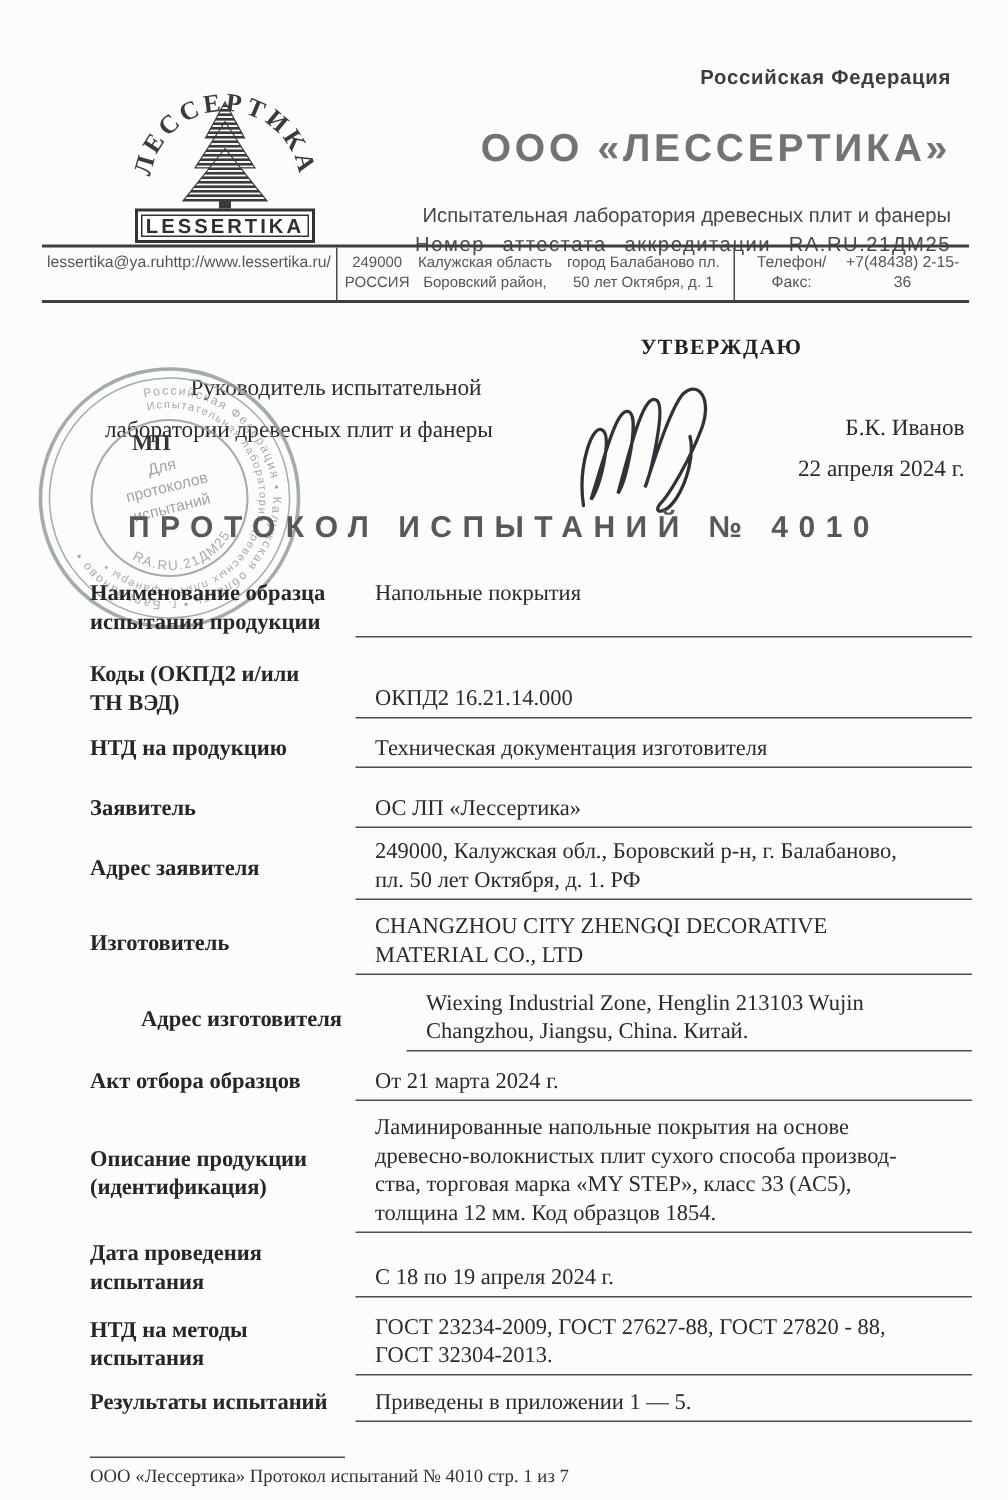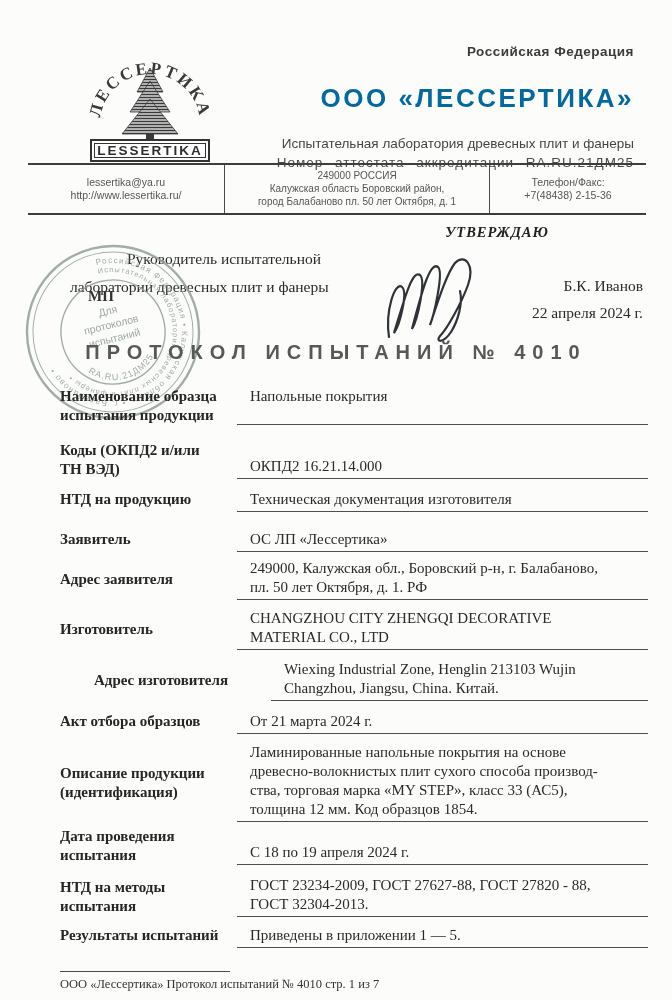--- a/index.html
+++ b/index.html
@@ -9,36 +9,36 @@
     margin:0 auto;
     background:#fcfcfa;
     font-family:"Liberation Serif", serif;
     color:#2a2a2a;
     overflow:hidden;
   }
   
   .hdr-right{position:absolute;left:268px;top:44px;width:366px;text-align:right;
     font-family:"Liberation Sans", sans-serif;}
   .country{font-size:13.5px;font-weight:600;color:#3c3c3c;letter-spacing:.5px;}
-  .company{margin-top:24px;font-size:26px;font-weight:700;color:#0369a1;letter-spacing:2.5px;white-space:nowrap;}
+  .company{margin-top:24px;font-size:26px;font-weight:700;color:#737373;letter-spacing:2.5px;white-space:nowrap;}
   .lab-line{margin-top:22px;font-size:13.5px;color:#464646;white-space:nowrap;}
   .accred-line{margin-top:4px;font-size:13.5px;color:#4a4a4a;letter-spacing:1px;word-spacing:7px;white-space:nowrap;}
   .logo{position:absolute;left:84px;top:54px;}
   
   .contact{position:absolute;left:28px;top:163px;width:618px;display:flex;
     border-top:2px solid #3e3e3e;border-bottom:2px solid #3e3e3e;
     font-family:"Liberation Sans", sans-serif;color:#555;}
   .contact .cell{padding:4px 4px 5px 4px;text-align:center;font-size:10.5px;line-height:13px;
-    display:flex;flex-direction:column;justify-content:center;}
+    display:flex;flex-direction:row;justify-content:center;}
   .contact .c1{width:188px;}
   .contact .c2{width:256px;border-left:1.5px solid #4a4a4a;border-right:1.5px solid #4a4a4a;font-size:10px;}
   .contact .c3{flex:1;}
   
-  .approve-word{position:absolute;left:412px;top:224px;width:170px;text-align:center;
-    font-weight:700;font-size:14.5px;letter-spacing:1px;color:#222;font-style:italic;}
+  .approve-word{position:absolute;left:396px;top:224px;width:170px;text-align:center;
+    font-weight:700;font-size:14.5px;letter-spacing:1px;color:#222;}
   .role1{position:absolute;left:127px;top:250px;font-size:15.5px;}
   .role2{position:absolute;left:70px;top:278px;font-size:15.5px;}
   .mp{position:absolute;left:88px;top:288px;font-size:15px;font-weight:600;color:#333;}
   .sig{position:absolute;left:383px;top:241px;}
   .approver-name{position:absolute;left:500px;top:277px;width:143px;text-align:right;font-size:15.5px;}
   .approver-date{position:absolute;left:495px;top:304px;width:148px;text-align:right;font-size:15.5px;}
   .stamp{position:absolute;left:23px;top:242px;transform:rotate(-14deg);opacity:.85;}
   
   .doc-title{position:absolute;left:0;top:341px;width:672px;text-align:center;
     font-family:"Liberation Sans", sans-serif;font-weight:700;font-size:20px;

